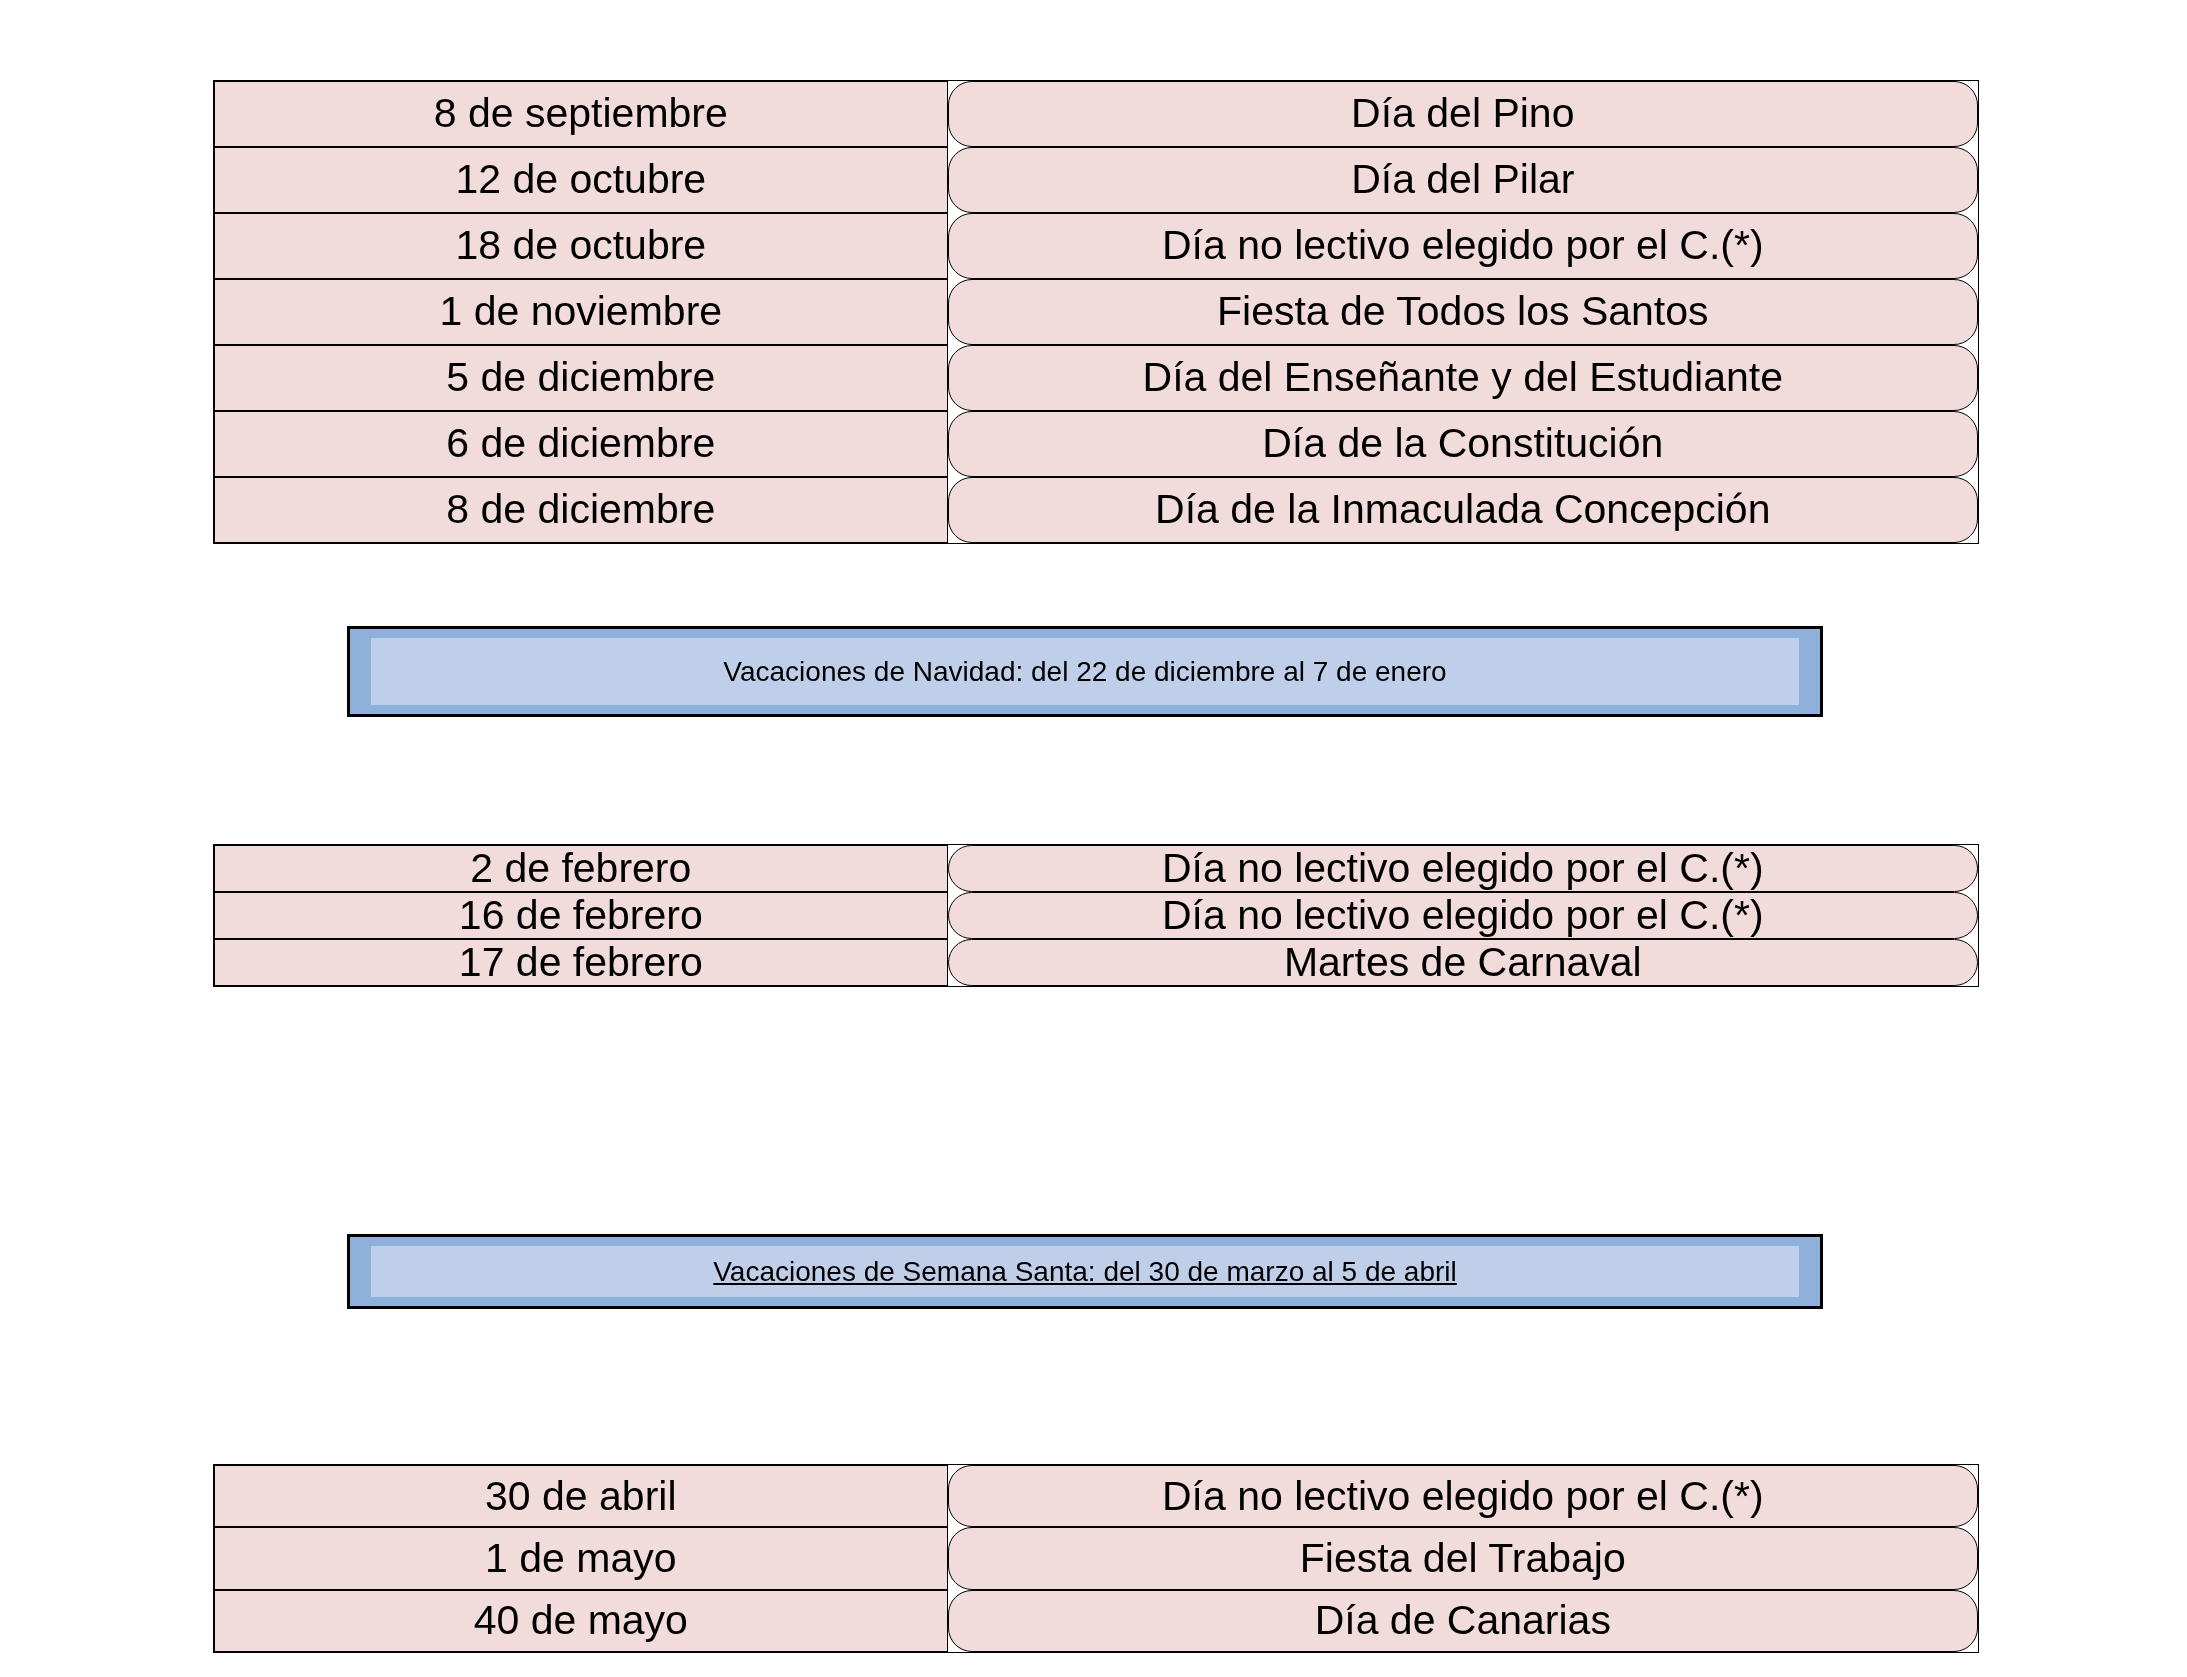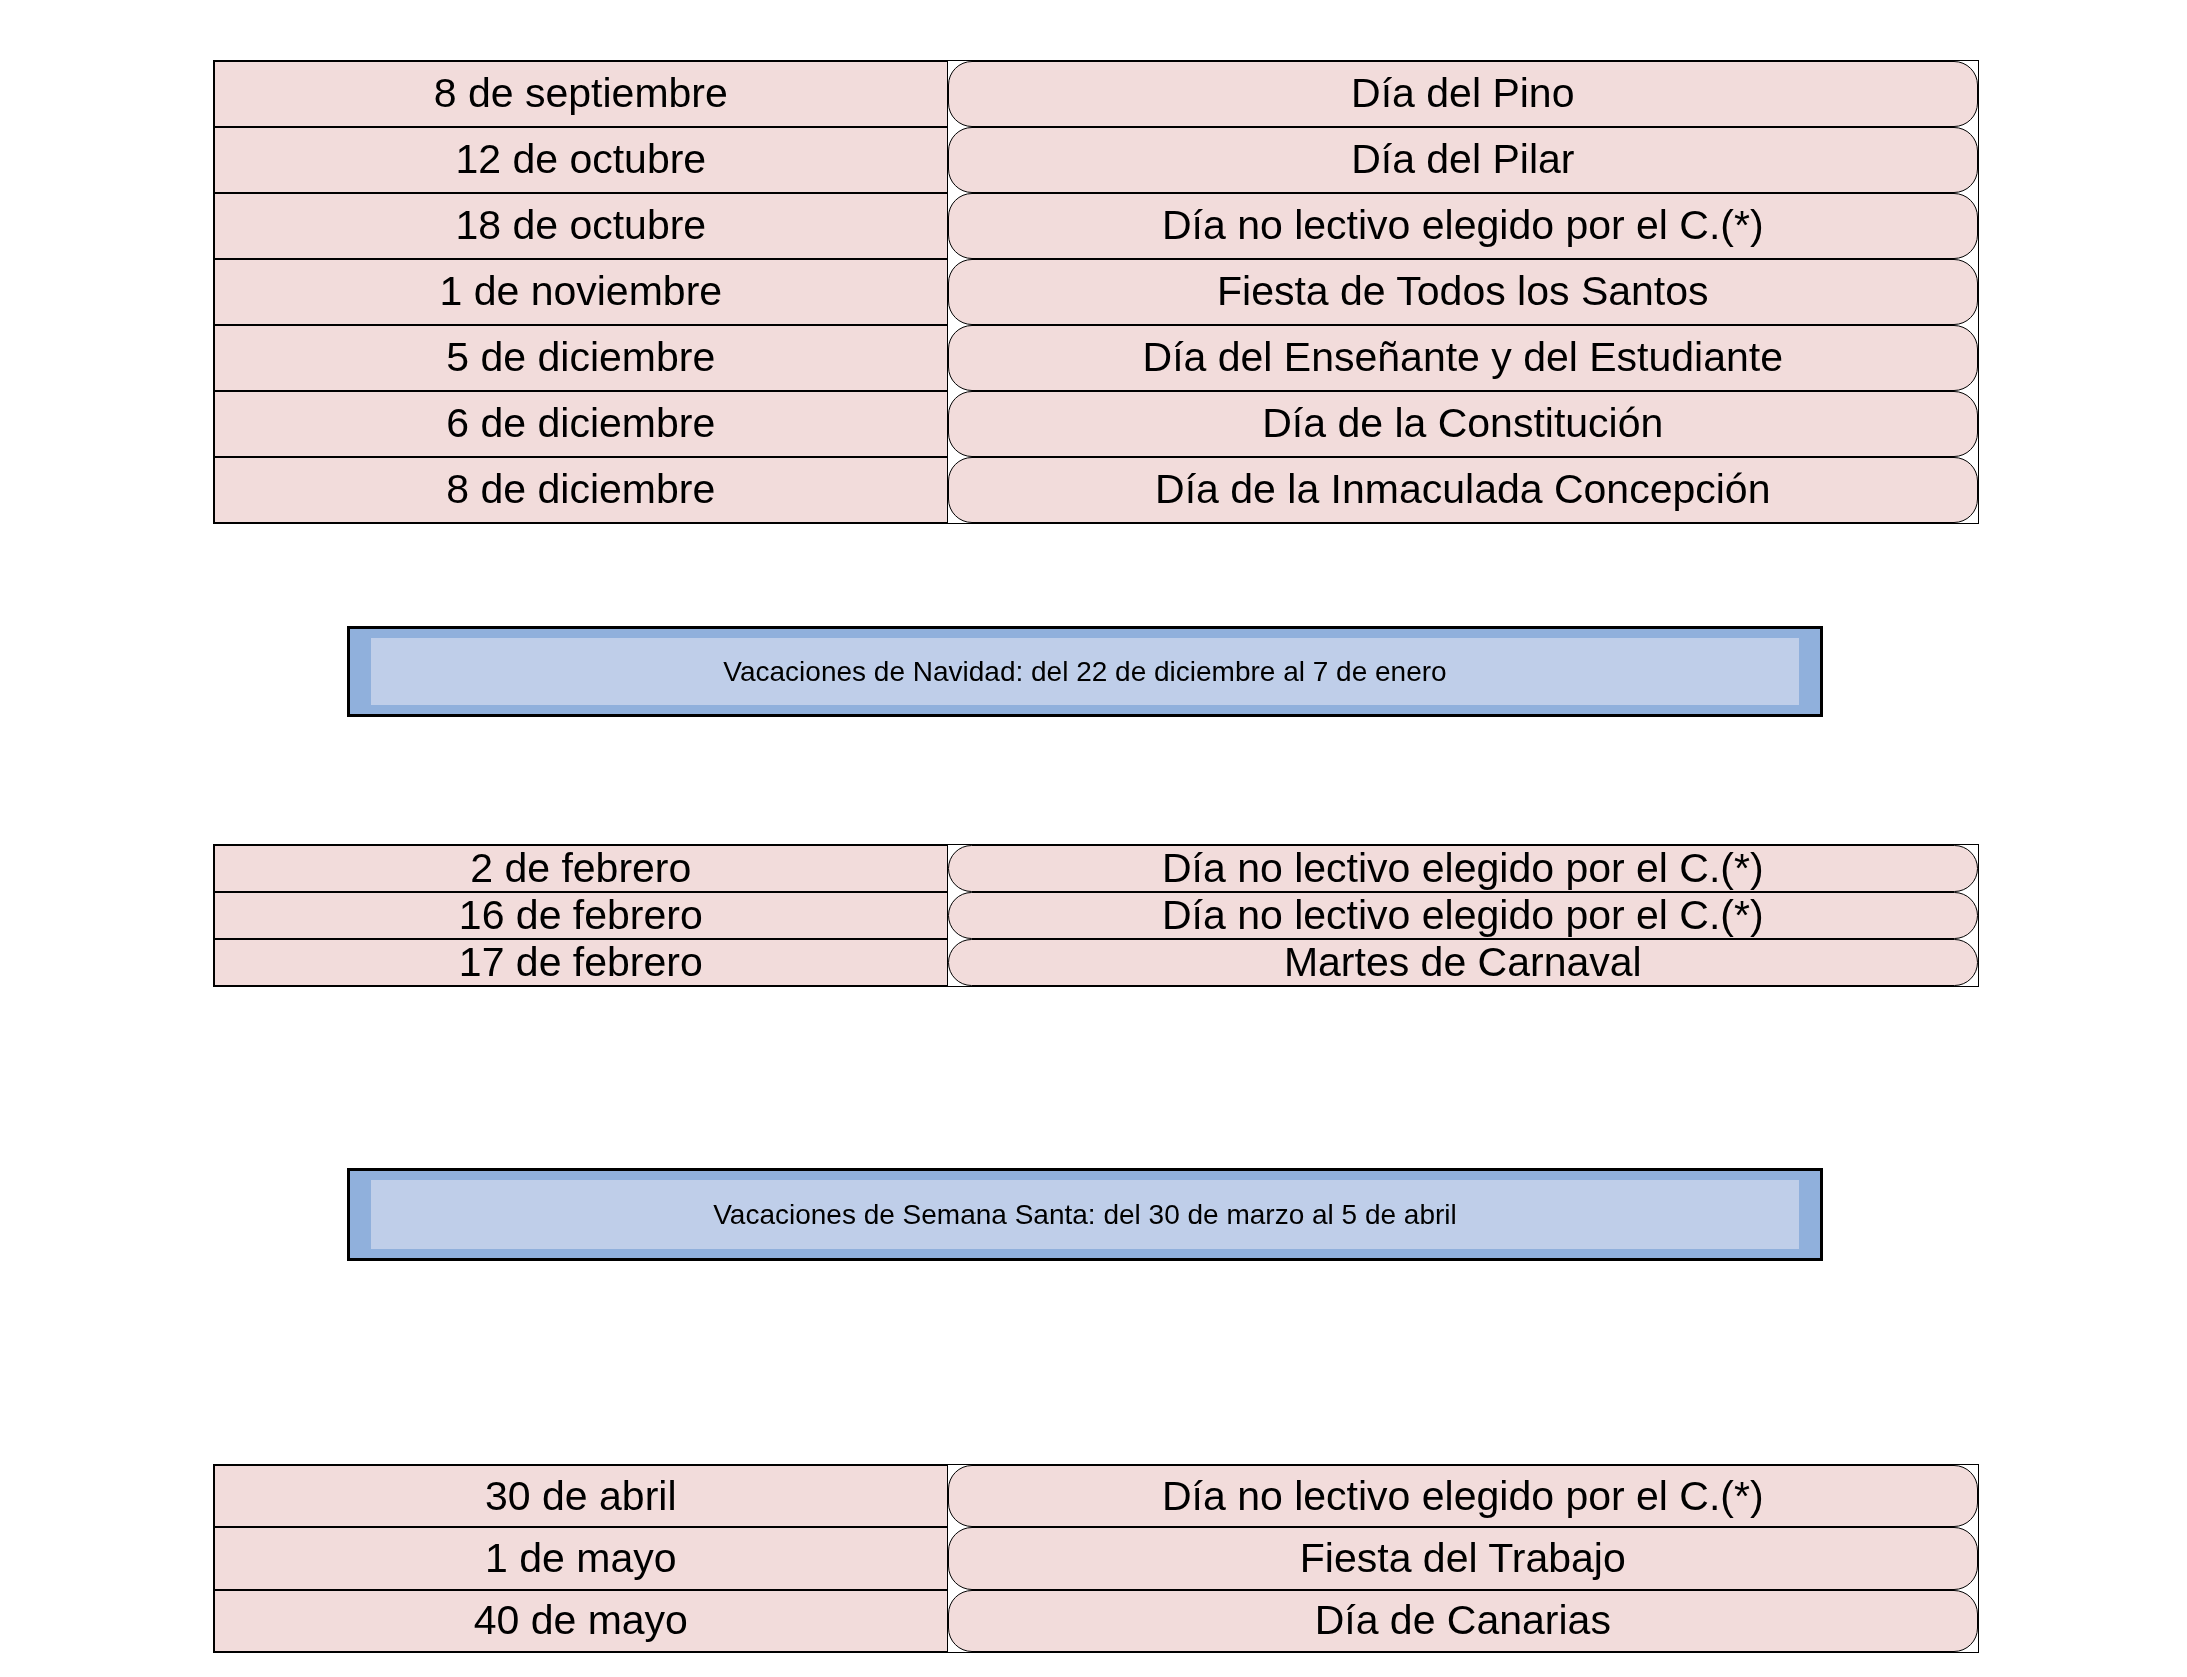--- a/index.html
+++ b/index.html
@@ -8,21 +8,21 @@
     width: 2188px;
     height: 1678px;
     background: #ffffff;
     font-family: "Liberation Sans", "DejaVu Sans", sans-serif;
     color: #000000;
     overflow: hidden;
   }
 
   
   .holiday-table-wrap { position: absolute; left: 213px; width: 1766px; }
-  #table-autumn { top: 60px;  height: 464px; }
+  #table-autumn { top: 80px;  height: 464px; }
   #table-winter { top: 844px; height: 136px; }
   #table-spring { top: 1464px; height: 189px; }
 
   table.holiday-table {
     width: 100%; height: 100%;
     border-collapse: separate;
     border-spacing: 0;
     table-layout: fixed;
     border: 0.9px solid #000;
   }
@@ -45,21 +45,21 @@
     position: absolute;
     left: 347px;
     width: 1476px;
     box-sizing: border-box;
     border: 3.5px solid #000;
     background: #90b0dc;
     padding: 8.8px 21px;
     display: flex;
   }
   #banner-navidad { top: 626px;  height: 91px; }
-  #banner-semana-santa { top: 1168px; height: 93px; }
+  #banner-semana-santa { top: 1234px; height: 75px; text-decoration: underline; }
   .banner-inner {
     flex: 1;
     background: #bfcee9;
     display: flex;
     align-items: center;
     justify-content: center;
     font-size: 28px;
     white-space: nowrap;
     overflow: hidden;
   }

